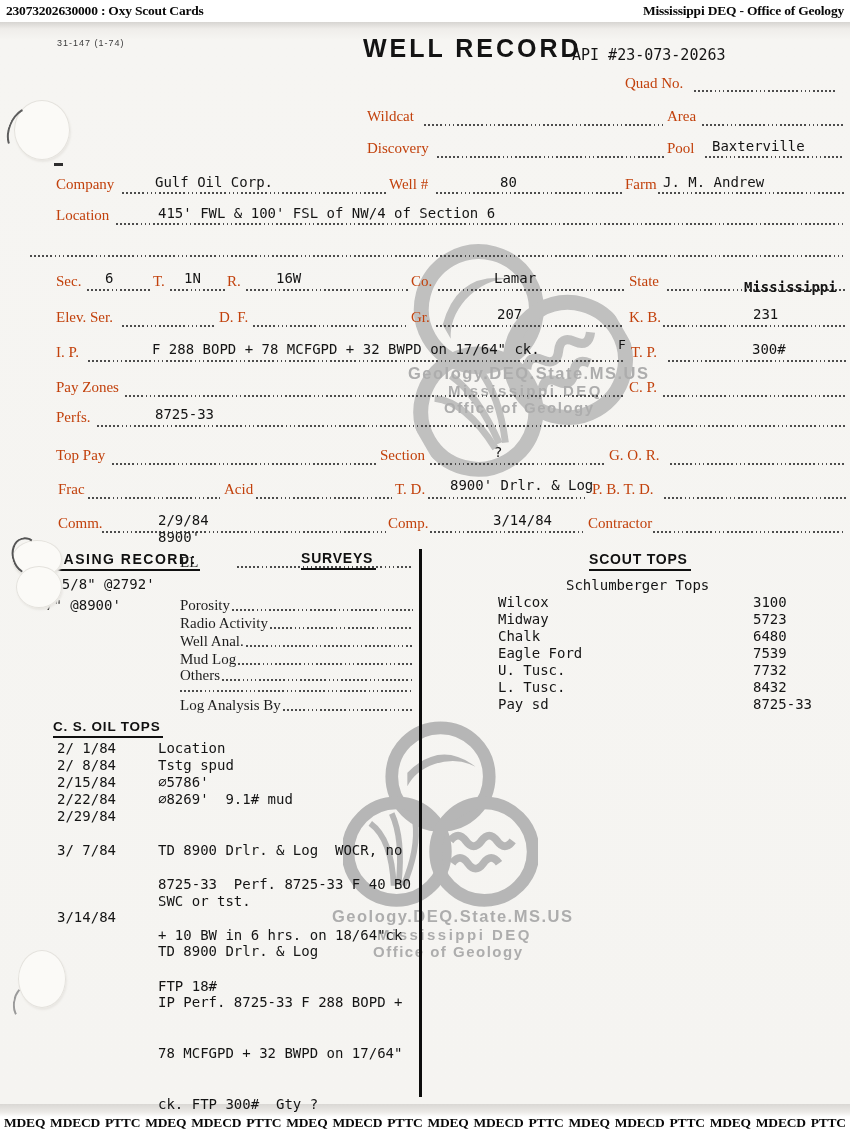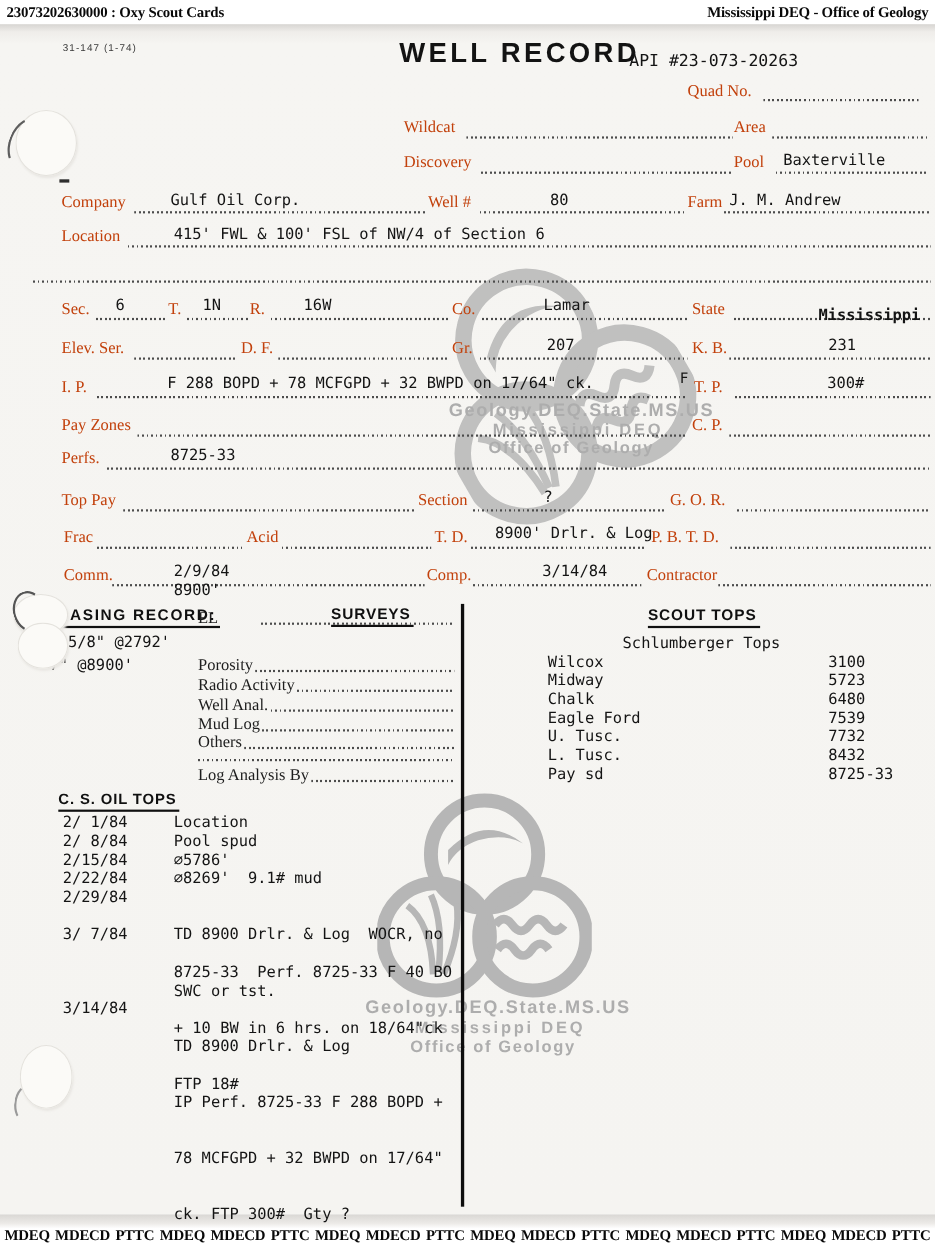--- a/index.html
+++ b/index.html
@@ -261,21 +261,21 @@
 <div class="st-row" style="top:696px;"><span class="st-name">Pay sd</span><span>8725-33</span></div>
 
 <div class="shdr" style="left:53px;top:719px;font-size:13.5px;">C. S. OIL TOPS</div>
 
 <div class="ot-entry" style="top:740px;">
   <span class="ot-date">2/ 1/84</span>
   <div class="ot-lines"><div>Location</div></div>
 </div>
 <div class="ot-entry" style="top:757px;">
   <span class="ot-date">2/ 8/84</span>
-  <div class="ot-lines"><div>Pool spud</div></div>
+  <div class="ot-lines"><div>Tstg spud</div></div>
 </div>
 <div class="ot-entry" style="top:774px;">
   <span class="ot-date">2/15/84</span>
   <div class="ot-lines"><div>∅5786'</div></div>
 </div>
 <div class="ot-entry" style="top:791px;">
   <span class="ot-date">2/22/84</span>
   <div class="ot-lines"><div>∅8269'  9.1# mud</div></div>
 </div>
 <div class="ot-entry" style="top:808px;">

